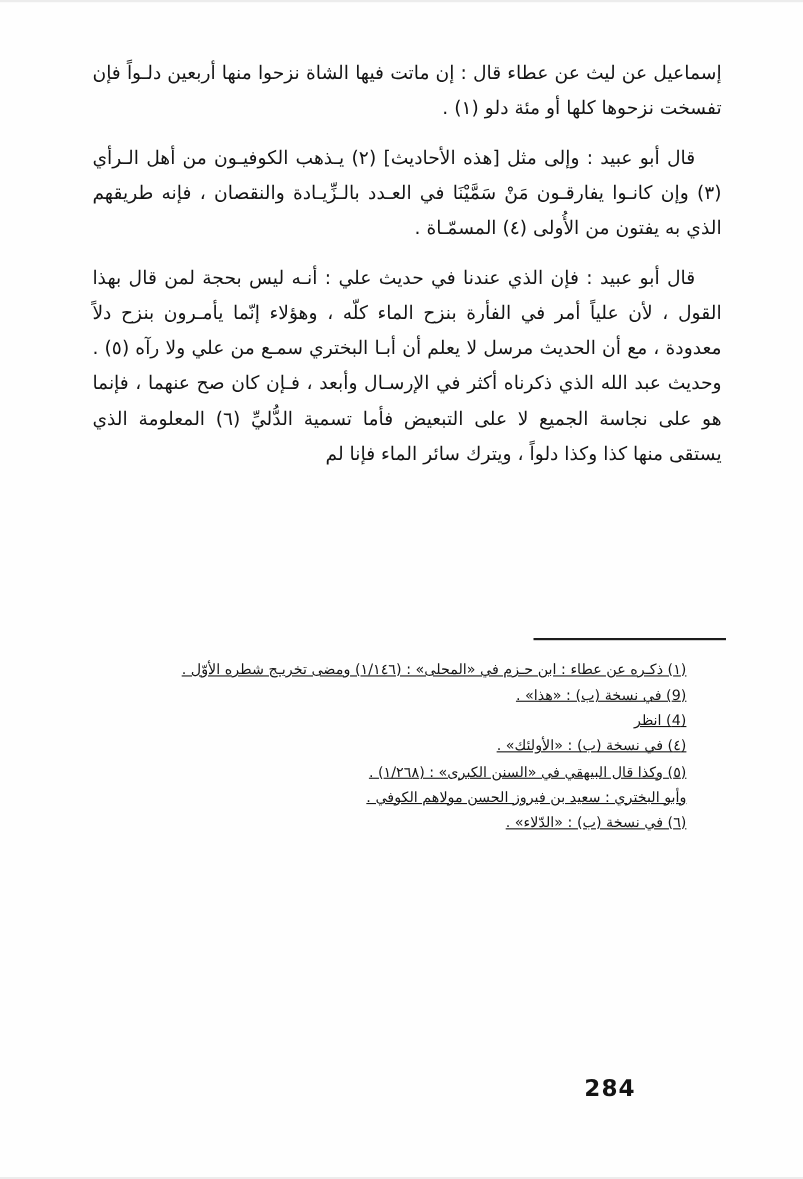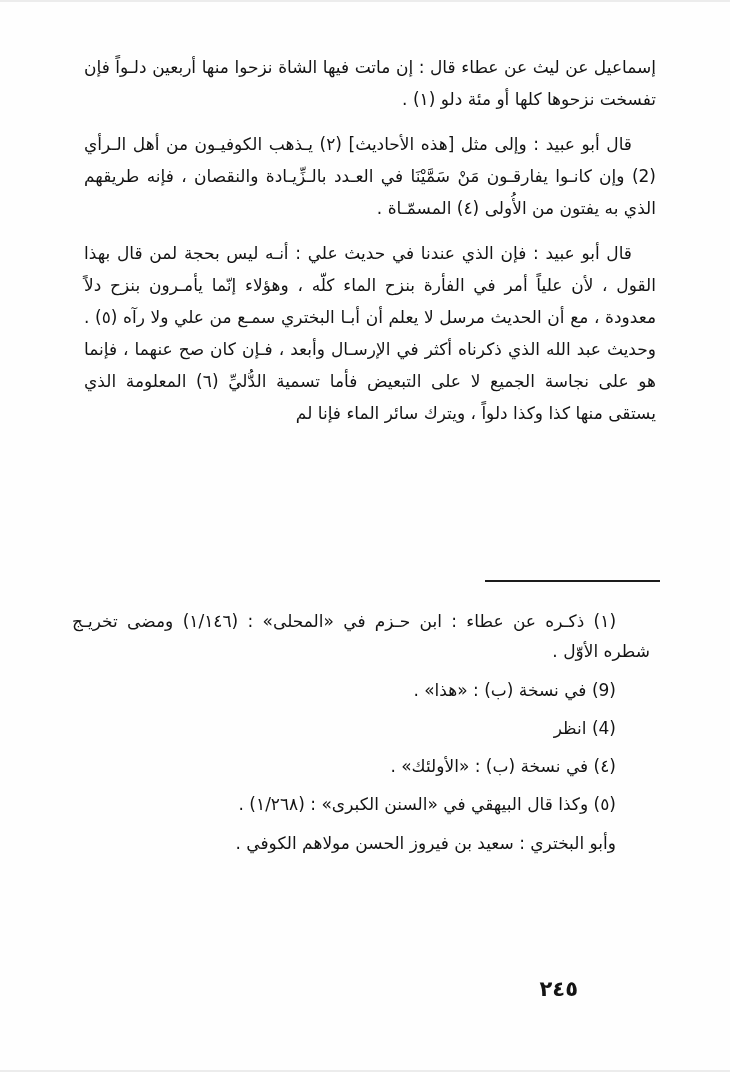--- a/index.html
+++ b/index.html
@@ -44,54 +44,56 @@
     height: 0;
     border-top: 2px solid #1c1c1c;
   }
   .footnotes {
     position: absolute;
     top: 596px;
     right: 72px;
     left: 64px;
   }
   .fn {
-    margin: 8px;
-    font-size: 17px;
+    margin: 0;
+    font-size: 13px;
     line-height: 1.78;
     text-align: justify;
     text-align-last: right;
     text-indent: 34px;
+    text-decoration: underline;
   }
   .fn.cont { text-indent: 0; }
   .page-number {
     position: absolute;
     top: 975px;
     right: 152px;
     font-size: 21px;
     font-weight: bold;
     letter-spacing: 1px;
   }
 </style>
 </head>
 <body>
 
 <div class="page">
 
   <div class="main-text">
     <p class="para flush">إسماعيل عن ليث عن عطاء قال : إن ماتت فيها الشاة نزحوا منها أربعين دلـواً فإن تفسخت نزحوها كلها أو مئة دلو (١) .</p>
-    <p class="para">قال أبو عبيد : وإلى مثل [هذه الأحاديث] (٢) يـذهب الكوفيـون من أهل الـرأي (2) وإن كانـوا يفارقـون مَنْ سَمَّيْنَا في العـدد بالـزِّيـادة والنقصان ، فإنه طريقهم الذي به يفتون من الأُولى (٤) المسمّـاة .</p>
+    <p class="para">قال أبو عبيد : وإلى مثل [هذه الأحاديث] (٢) يـذهب الكوفيـون من أهل الـرأي (٣) وإن كانـوا يفارقـون مَنْ سَمَّيْنَا في العـدد بالـزِّيـادة والنقصان ، فإنه طريقهم الذي به يفتون من الأُولى (٤) المسمّـاة .</p>
     <p class="para">قال أبو عبيد : فإن الذي عندنا في حديث علي : أنـه ليس بحجة لمن قال بهذا القول ، لأن علياً أمر في الفأرة بنزح الماء كلّه ، وهؤلاء إنّما يأمـرون بنزح دلاً معدودة ، مع أن الحديث مرسل لا يعلم أن أبـا البختري سمـع من علي ولا رآه (٥) . وحديث عبد الله الذي ذكرناه أكثر في الإرسـال وأبعد ، فـإن كان صح عنهما ، فإنما هو على نجاسة الجميع لا على التبعيض فأما تسمية الدُّليِّ (٦) المعلومة الذي يستقى منها كذا وكذا دلواً ، ويترك سائر الماء فإنا لم</p>
   </div>
 
   <div class="footnote-rule"></div>
 
   <div class="footnotes">
     <p class="fn">(١) ذكـره عن عطاء : ابن حـزم في «المحلى» : (١/١٤٦) ومضى تخريـج شطره الأوّل .</p>
     <p class="fn">(9) في نسخة (ب) : «هذا» .</p>
     <p class="fn">(4) انظر</p>
     <p class="fn">(٤) في نسخة (ب) : «الأولئك» .</p>
     <p class="fn">(٥) وكذا قال البيهقي في «السنن الكبرى» : (١/٢٦٨) .</p>
     <p class="fn">وأبو البختري : سعيد بن فيروز الحسن مولاهم الكوفي .</p>
+    <p class="fn">(٦) في نسخة (ب) : «الدّلاء» .</p>
   </div>
 
-  <div class="page-number">٢٤٥</div>
+  <div class="page-number">284</div>
 
 </div>
 
 </body></html>

